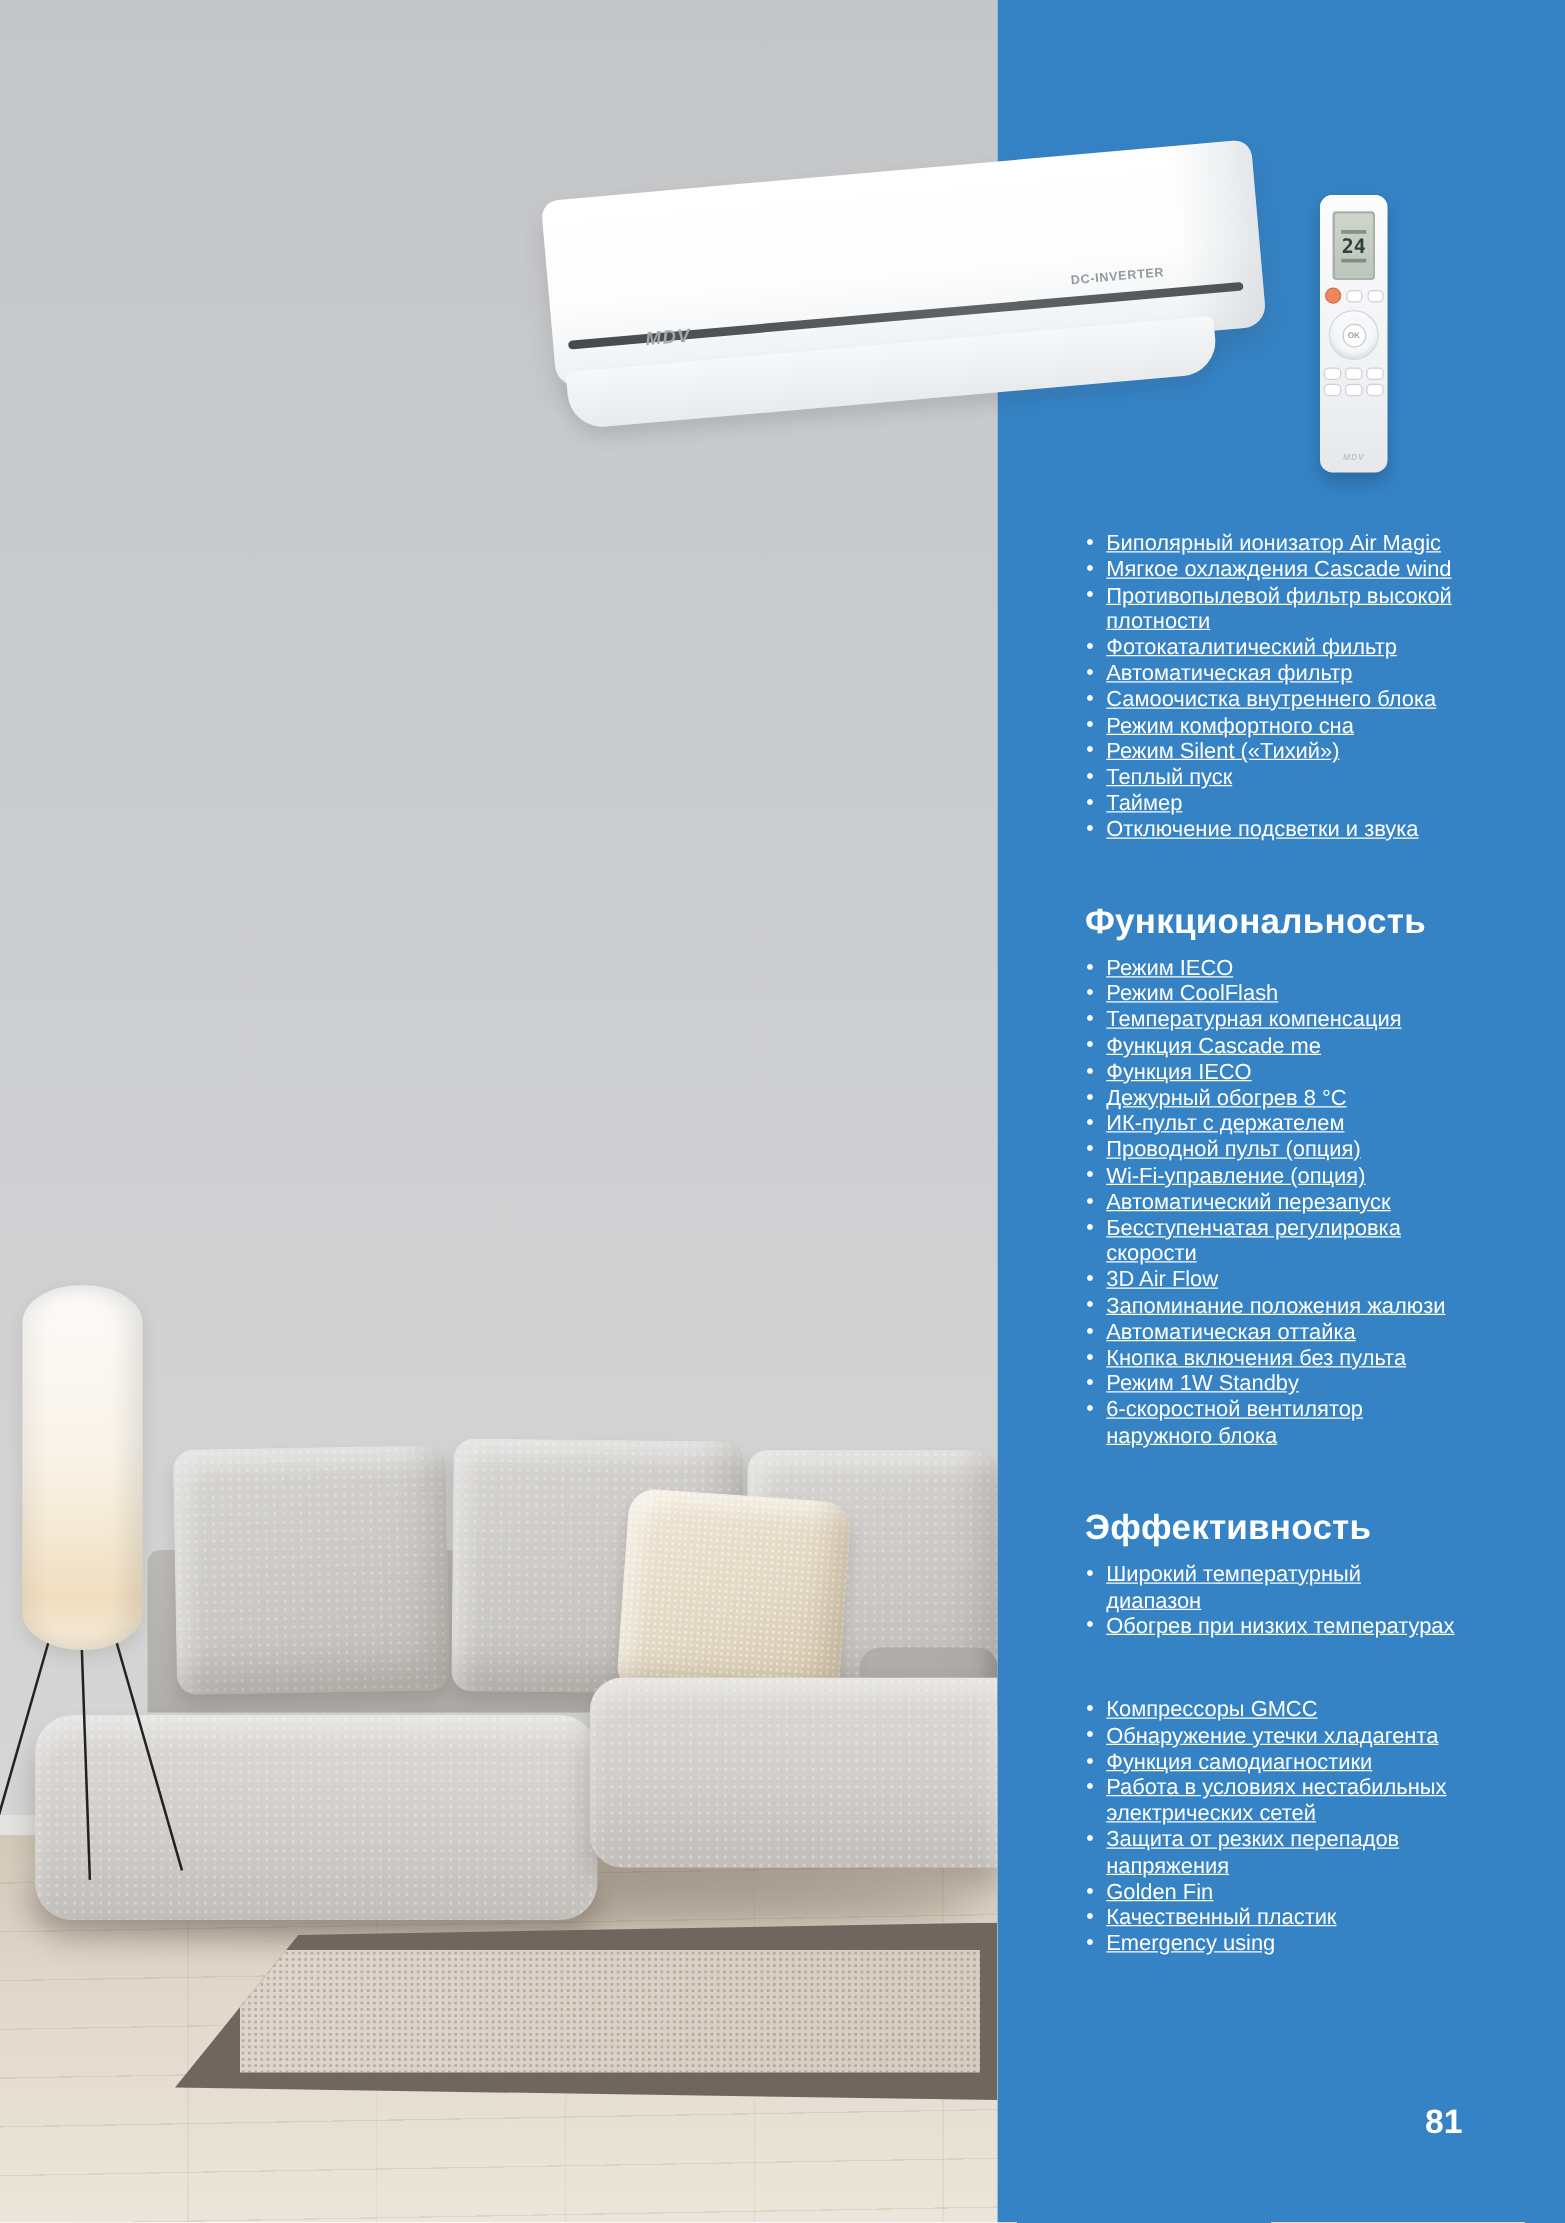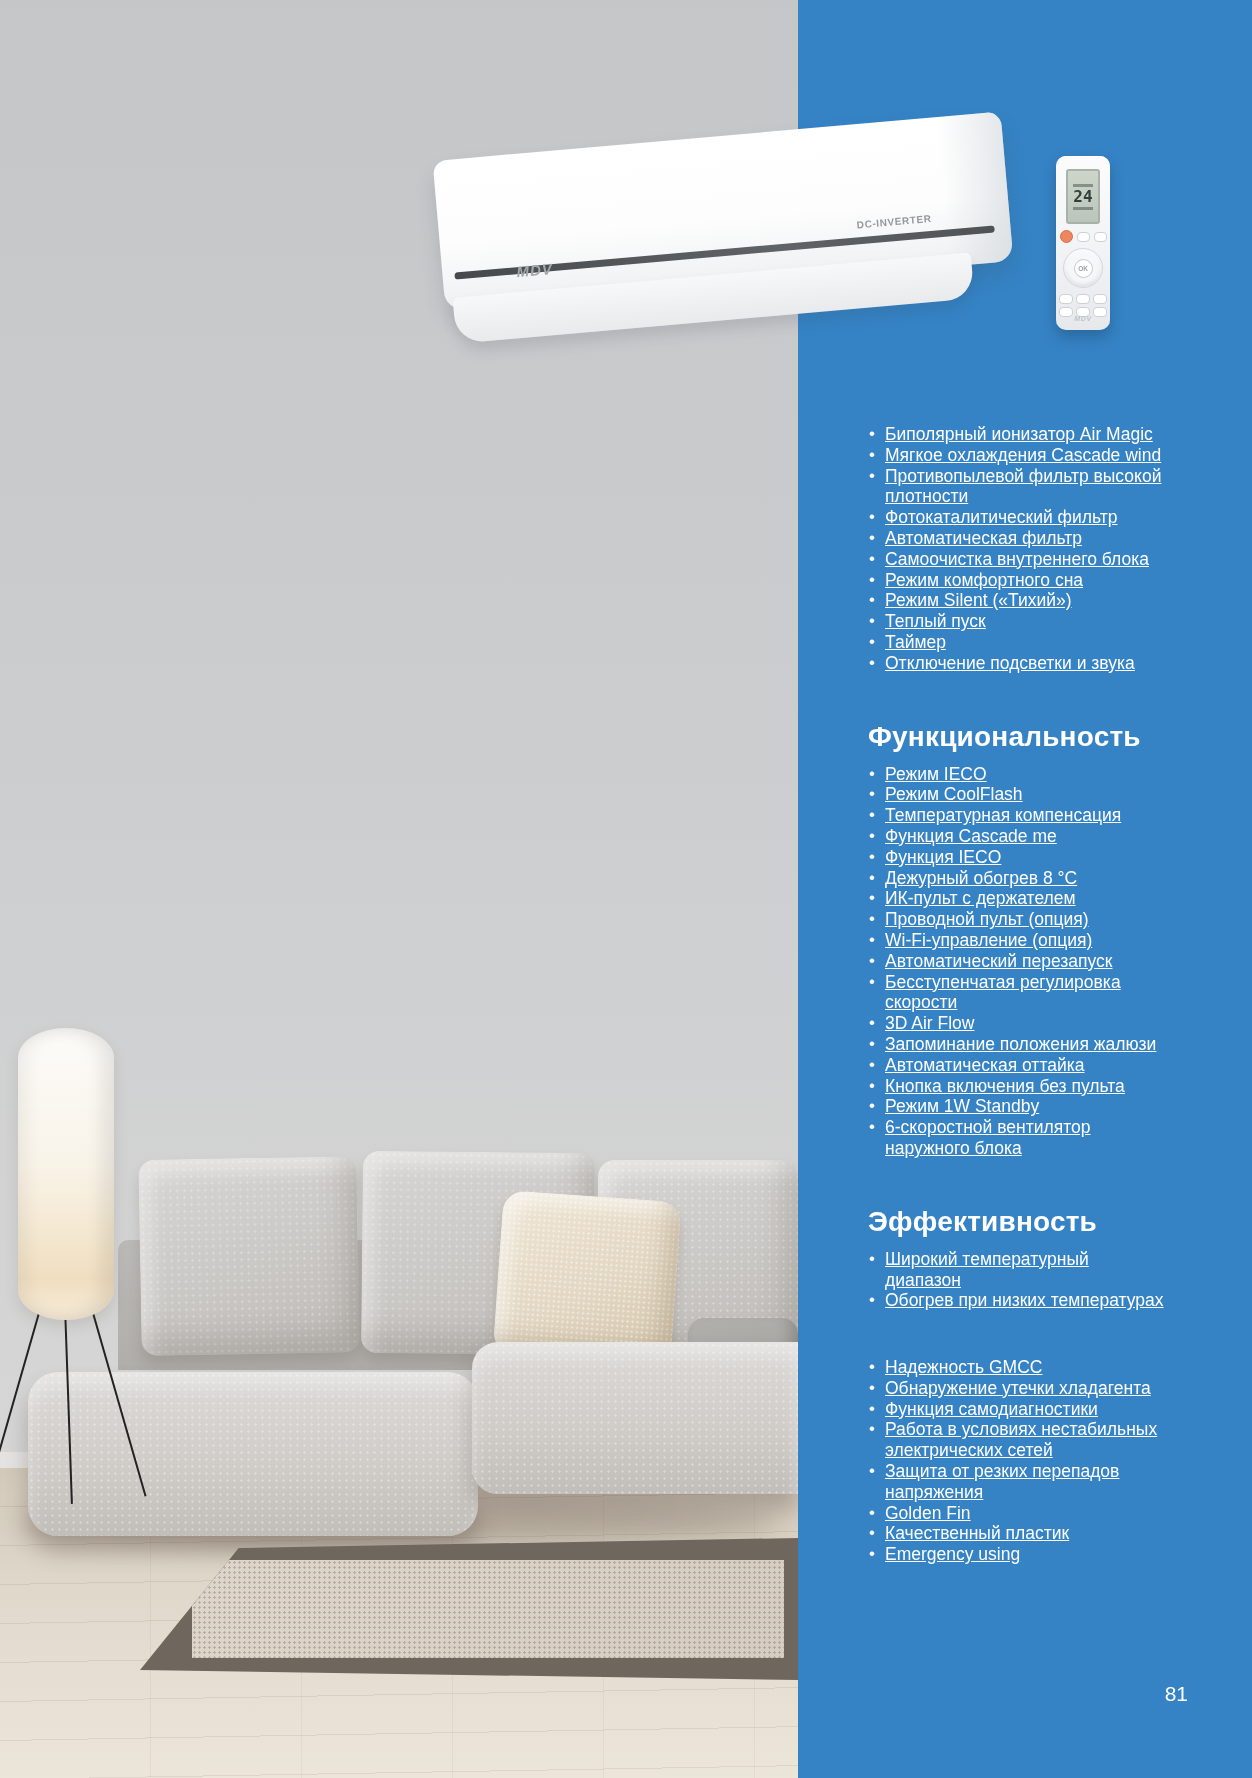--- a/index.html
+++ b/index.html
@@ -78,21 +78,21 @@
 
   
   .panel{position:absolute;left:798px;top:0;width:454px;height:1778px;background:var(--accent);}
   .content{position:absolute;left:70px;top:424px;width:322px;color:var(--text);}
   .section{margin:0 0 46px 0;}
   .section-title{margin:0 0 10px 0;font-size:28px;line-height:34px;font-weight:700;letter-spacing:.2px;color:var(--text);}
   .feature-list{margin:0;padding:0;list-style:none;text-decoration:underline;}
   .feature-list li{position:relative;padding-left:17px;font-size:17.5px;line-height:20.8px;
     white-space:pre-line;color:var(--text);}
   .feature-list li::before{content:"•";position:absolute;left:1px;top:0;font-size:17px;}
-  .page-number{position:absolute;right:64px;top:1682px;font-size:21px;color:var(--text);}
+  .page-number{position:absolute;right:82px;top:1682px;font-size:27px;color:var(--text);font-weight:bold;}
 
   
   .ac{position:absolute;left:438px;top:108px;width:580px;height:250px;}
   .ac-body{position:absolute;left:0;top:28px;width:570px;height:150px;transform:rotate(-5deg);
     background:linear-gradient(180deg,#ffffff 0%,#fdfdfd 55%,#eef0f2 100%);
     border-radius:14px 14px 18px 18px;
     box-shadow:0 12px 20px rgba(55,70,85,.18);}
   .ac-end{position:absolute;right:0;top:0;width:64px;height:100%;
     background:linear-gradient(90deg,rgba(190,198,204,0),rgba(185,194,201,.38));
     border-radius:0 14px 18px 0;}
@@ -101,21 +101,21 @@
   .ac-flap{position:absolute;left:8px;right:42px;bottom:-34px;height:46px;
     background:linear-gradient(180deg,#f7f8f9,#e8eaec);
     border-radius:6px 6px 28px 28px;
     box-shadow:0 9px 13px rgba(55,70,85,.15);}
   .ac-logo{position:absolute;left:74px;bottom:24px;font-size:15px;font-weight:700;font-style:italic;
     color:#a3a8ad;letter-spacing:1px;}
   .ac-label{position:absolute;right:78px;bottom:44px;font-size:10px;font-weight:700;
     color:#93999f;letter-spacing:.6px;}
 
   
-  .remote{position:absolute;left:1056px;top:156px;width:54px;height:174px;border-radius:10px;
+  .remote{position:absolute;left:1056px;top:156px;width:54px;height:222px;border-radius:10px;
     background:linear-gradient(180deg,#fcfcfd 0%,#f1f2f4 60%,#e6e8ec 100%);
     box-shadow:0 7px 14px rgba(20,45,70,.30), inset 0 1px 0 #fff;}
   .lcd{position:absolute;left:10px;top:13px;width:34px;height:55px;border-radius:3px;
     background:linear-gradient(180deg,#ced6cb,#bcc5bb);
     border:2px solid #a9b2a9;box-sizing:border-box;
     display:flex;flex-direction:column;align-items:center;justify-content:center;}
   .lcd-bar{width:20px;height:3px;background:rgba(50,64,58,.45);margin:2px 0;}
   .lcd-temp{font-family:"DejaVu Sans Mono", monospace;font-size:16px;font-weight:700;color:#30403a;line-height:16px;}
   .r-row1{position:absolute;left:0;top:74px;width:100%;display:flex;justify-content:center;gap:4px;align-items:center;}
   .r-power{width:11px;height:11px;border-radius:50%;background:#ec8760;border:1px solid #d66e48;}
@@ -211,21 +211,21 @@
         <h2 class="section-title">Эффективность</h2>
         <ul class="feature-list">
           <li>Широкий температурный
 диапазон</li>
           <li>Обогрев при низких температурах</li>
         </ul>
       </div>
 
       <div class="section">
         <ul class="feature-list">
-          <li>Надежность GMCC</li>
+          <li>Компрессоры GMCC</li>
           <li>Обнаружение утечки хладагента</li>
           <li>Функция самодиагностики</li>
           <li>Работа в условиях нестабильных
 электрических сетей</li>
           <li>Защита от резких перепадов
 напряжения</li>
           <li>Golden Fin</li>
           <li>Качественный пластик</li>
           <li>Emergency using</li>
         </ul>

